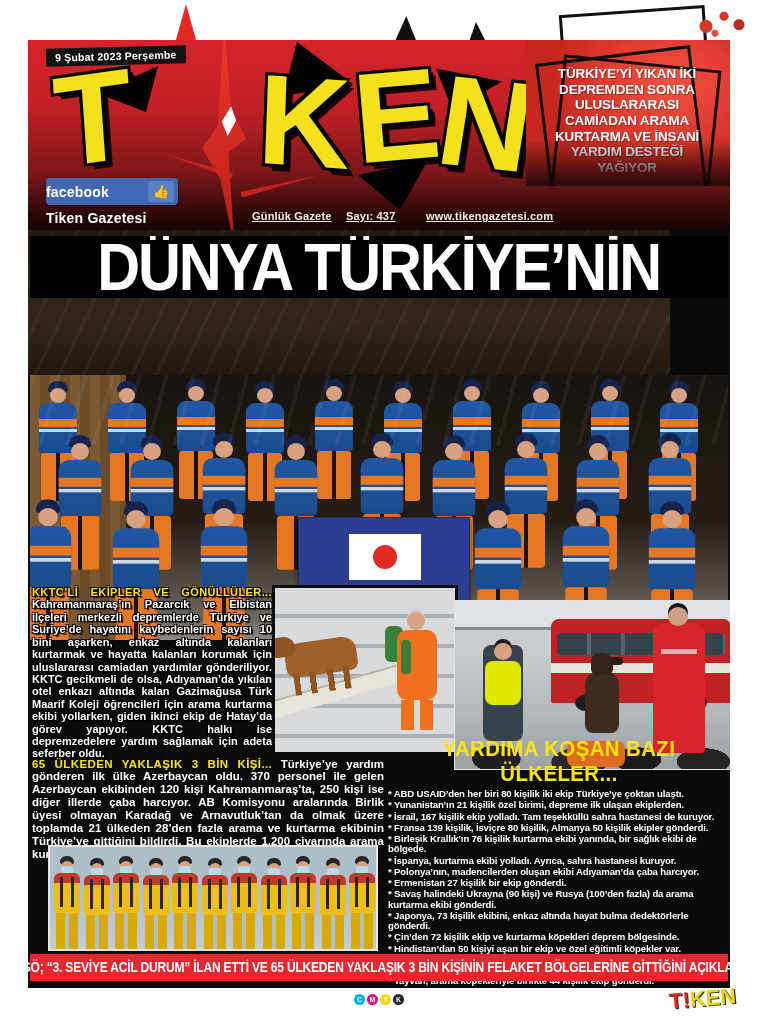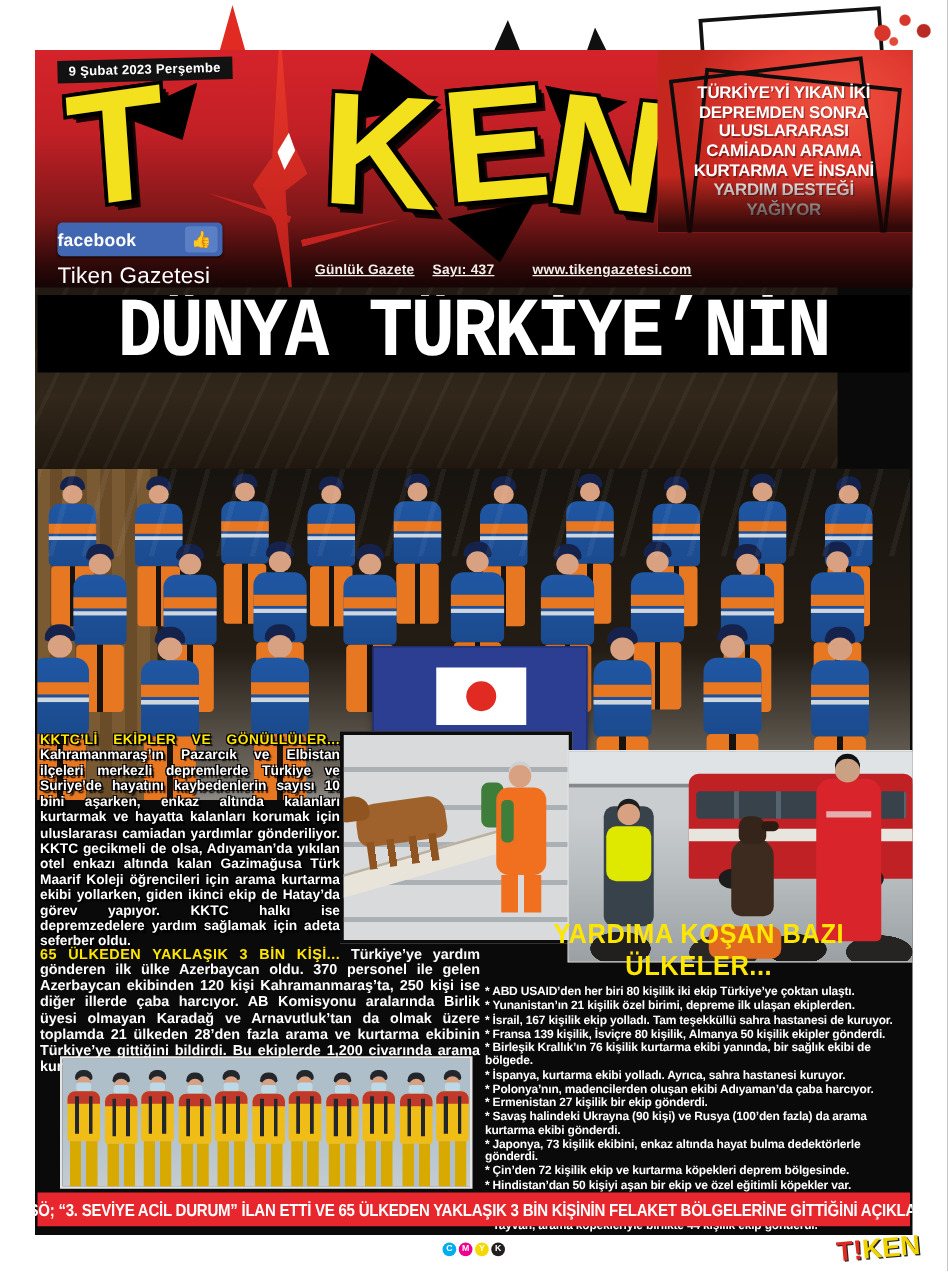--- a/index.html
+++ b/index.html
@@ -49,38 +49,38 @@
                     clip-path:polygon(50% 0,100% 45%,55% 100%,0 55%);transform:rotate(8deg);}
   .thorn{position:absolute;background:#c32320;}
   .th1{left:110px;top:118px;width:70px;height:6px;transform:rotate(18deg);clip-path:polygon(0 50%,100% 0,100% 100%);}
   .th2{left:186px;top:138px;width:80px;height:6px;transform:rotate(-14deg);clip-path:polygon(0 0,100% 50%,0 100%);}
 
   .fb-badge{position:absolute;left:18px;top:138px;width:132px;height:27px;background:#4267b2;border-radius:4px;
             display:flex;align-items:center;box-shadow:0 1px 2px rgba(0,0,0,.5);}
   .fb-word{color:#fff;font-weight:bold;font-size:14px;letter-spacing:.2px;}
   .fb-thumb{position:absolute;right:4px;top:3px;width:26px;height:21px;background:#5a7fc4;border-radius:3px;
             color:#fff;font-size:13px;text-align:center;line-height:21px;}
-  .fb-name{position:absolute;left:18px;top:170px;color:#fff;font-weight:400;font-size:18px;letter-spacing:.2px;}
+  .fb-name{position:absolute;left:18px;top:170px;color:#fff;font-weight:700;font-size:14px;letter-spacing:.2px;}
   .info-item{position:absolute;top:170px;color:#f2efe9;font-weight:bold;font-size:11px;letter-spacing:.2px;text-decoration:underline;}
   .info-daily{left:224px;} .info-issue{left:318px;} .info-site{left:398px;}
 
   .promo{position:absolute;left:498px;top:0;width:204px;height:146px;overflow:hidden;
          background:radial-gradient(120px 90px at 70% 30%, #ef5340 0%, #e23b31 55%, #c5271f 100%);}
   .promo::after{content:'';position:absolute;left:0;bottom:0;width:100%;height:46px;
                 background:linear-gradient(180deg,rgba(22,4,4,0) 0%,rgba(22,4,4,.85) 90%);}
   .promo-sq{position:absolute;border:3px solid #0d0d0d;}
   .psq1{left:18px;top:14px;width:150px;height:150px;transform:rotate(-7deg);}
   .psq2{left:30px;top:22px;width:152px;height:146px;transform:rotate(6deg);}
   .promo-text{position:absolute;left:20px;top:26px;width:162px;color:#fff;font-weight:900;font-size:13.5px;
               line-height:1.16;text-align:center;letter-spacing:-.2px;
               text-shadow:1px 1px 0 rgba(0,0,0,.35);}
 
   
   .headline-zone{position:absolute;left:0;top:190px;width:642px;height:145px;
-                 background:linear-gradient(180deg,#221a12 0%,#32271a 60%,#20180f 100%);font-family:Liberation Mono, monospace;}
+                 background:linear-gradient(180deg,#221a12 0%,#32271a 60%,#20180f 100%);}
   .headline-zone::before{content:'';position:absolute;inset:0;
         background:repeating-linear-gradient(115deg,rgba(255,255,255,.04) 0 3px,transparent 3px 22px);}
   .hl-bar{position:absolute;left:2px;width:698px;background:#000;text-align:center;overflow:hidden;}
   .hl1{top:6px;height:62px;}
   .hl2{top:70px;height:66px;}
   .hl-bar span{display:inline-block;font-weight:900;letter-spacing:-2px;transform:scale(1.08,1.22);transform-origin:center;}
   .hl1 span{font-size:55px;line-height:62px;color:#ffffff;}
   .hl2 span{font-size:58px;line-height:66px;color:#ffe600;}
 
   

